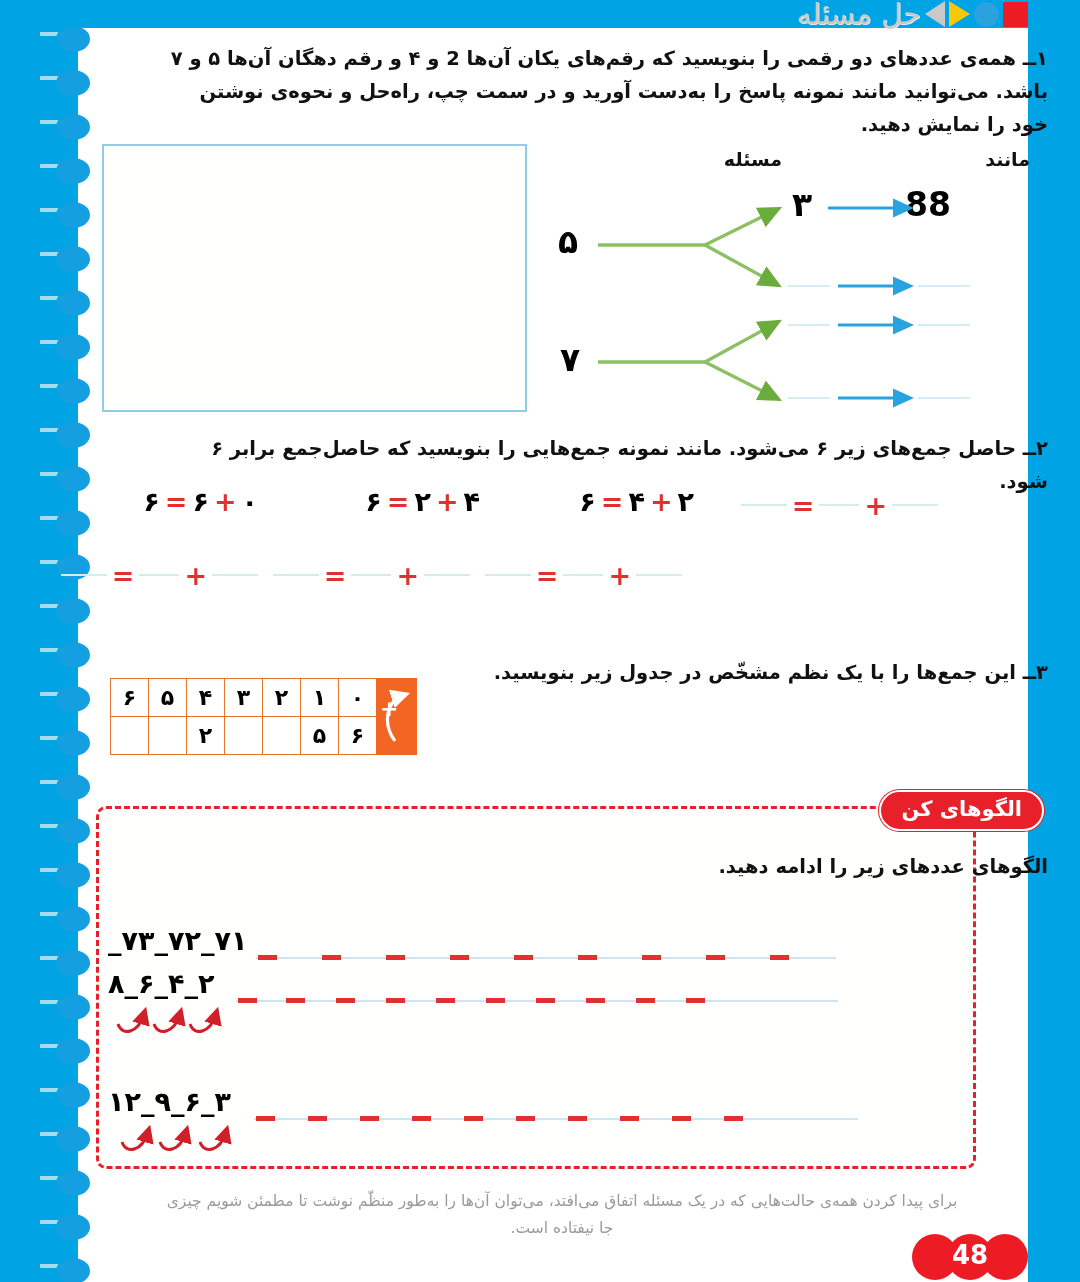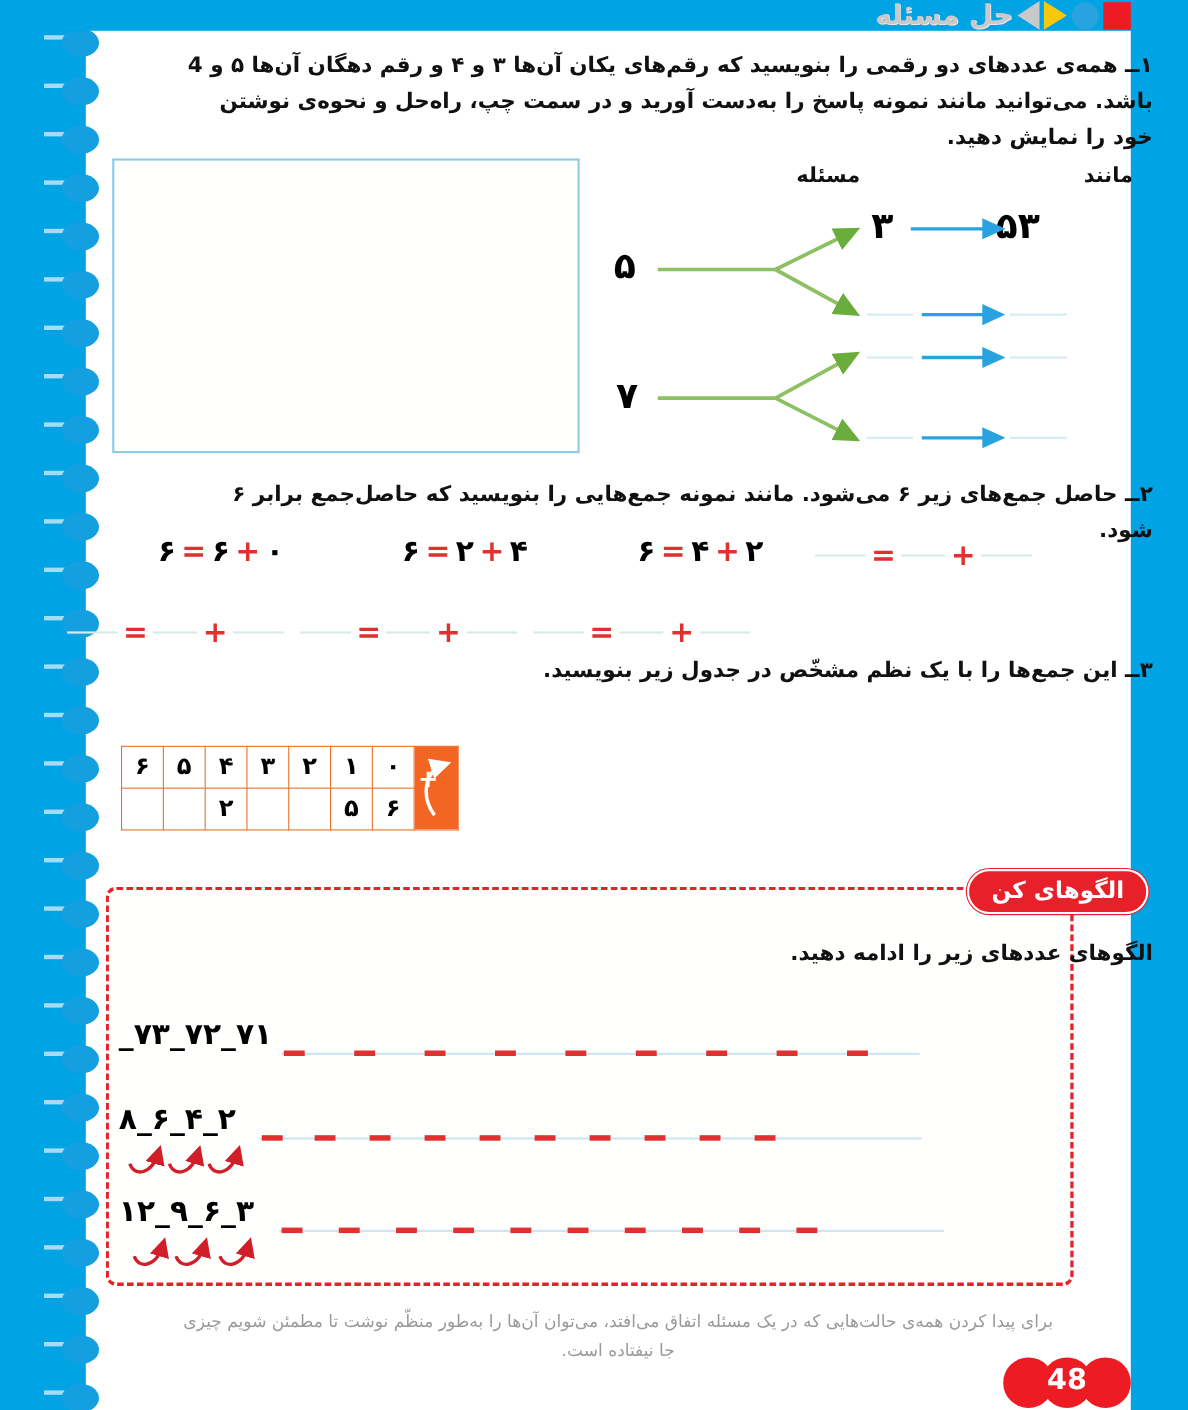--- a/index.html
+++ b/index.html
@@ -26,21 +26,21 @@
     left: 0; top: 0; width: 1080px; height: 28px;
     background: #00a3e4;
   }
   #banner {
     position: absolute;
     right: 52px; top: -2px;
     height: 32px;
     display: flex; align-items: center; gap: 4px;
   }
   #banner-title {
-    font-size: 25px; font-weight: bold; color: #c9c9c9;
+    font-size: 29px; font-weight: normal; color: #c9c9c9;
     letter-spacing: 0px; line-height: 30px;
     text-shadow: 1px 1px 0 #e8e8e8;
   }
   .banner-arrow {
     width: 0; height: 0;
     border-top: 13px solid transparent;
     border-bottom: 13px solid transparent;
     border-right: 20px solid #c9c9c9;
   }
   .banner-tri {
@@ -92,21 +92,21 @@
     white-space: nowrap;
   }
   .op { color: #e03030; font-size: 27px; font-weight: bold; padding: 0 5px; }
   .eq-blank {
     position: absolute; height: 26px;
     display: flex; align-items: center; direction: rtl;
   }
   .blank-line { display: inline-block; height: 2px; background: #d6ece9; }
 
   
-  #q3 { position: absolute; right: 32px; top: 592px; width: 884px; }
+  #q3 { position: absolute; right: 32px; top: 656px; width: 884px; }
   #sum-table {
     position: absolute; left: 110px; top: 678px;
     border-collapse: collapse;
   }
   #sum-table td {
     width: 38px; height: 38px;
     border: 1.6px solid #e8742a;
     text-align: center; vertical-align: middle;
     font-size: 22px; font-weight: bold; color: #000;
     background: #fff;
@@ -227,32 +227,32 @@
 
 <div id="top-bar"></div>
 <div id="banner">
   <span class="banner-square"></span>
   <span class="banner-circle"></span>
   <span class="banner-tri"></span>
   <span class="banner-arrow"></span>
   <span id="banner-title">حل مسئله</span>
 </div>
 
-<div id="q1" class="q-text">۱ــ همه‌ی عددهای دو رقمی را بنویسید که رقم‌های یکان آن‌ها ۳ و ۴ و رقم دهگان آن‌ها ۵ و 4 باشد. می‌توانید مانند نمونه پاسخ را به‌دست آورید و در سمت چپ، راه‌حل و نحوه‌ی نوشتن خود را نمایش دهید.</div>
+<div id="q1" class="q-text">۱ــ همه‌ی عددهای دو رقمی را بنویسید که رقم‌های یکان آن‌ها 2 و ۴ و رقم دهگان آن‌ها ۵ و ۷ باشد. می‌توانید مانند نمونه پاسخ را به‌دست آورید و در سمت چپ، راه‌حل و نحوه‌ی نوشتن خود را نمایش دهید.</div>
 <div id="answer-box"></div>
 
 <div id="tree">
   <span class="tree-label" style="right:238px; top:8px;">مسئله</span>
   <span class="tree-label" style="right:-10px; top:8px;">مانند</span>
 
   <span class="tree-digit" style="left:38px; top:82px;">۵</span>
   <span class="tree-digit" style="left:40px; top:200px;">۷</span>
 
   <span class="tree-digit" style="left:272px; top:45px;">۳</span>
-  <span class="tree-result" style="left:385px; top:45px;">۵۳</span>
+  <span class="tree-result" style="left:385px; top:45px;">88</span>
 
   <svg width="500" height="285" style="position:absolute;left:0;top:0;">
     <defs>
       <marker id="gArrow" markerWidth="7" markerHeight="7" refX="5" refY="3.2" orient="auto">
         <path d="M0,0 L7,3.2 L0,6.4 z" fill="#6aad3c"></path>
       </marker>
       <marker id="bArrow" markerWidth="7" markerHeight="7" refX="5" refY="3.2" orient="auto">
         <path d="M0,0 L7,3.2 L0,6.4 z" fill="#29a3e0"></path>
       </marker>
     </defs>
@@ -387,21 +387,21 @@
   <span class="dash" style="left:214px; top:30px;"></span>
   <span class="dash" style="left:278px; top:30px;"></span>
   <span class="dash" style="left:342px; top:30px;"></span>
   <span class="dash" style="left:406px; top:30px;"></span>
   <span class="dash" style="left:470px; top:30px;"></span>
   <span class="dash" style="left:534px; top:30px;"></span>
   <span class="dash" style="left:598px; top:30px;"></span>
   <span class="dash" style="left:662px; top:30px;"></span>
 </div>
 
-<div class="pattern-row" style="left:108px; top:1002px; width:830px;">
+<div class="pattern-row" style="left:108px; top:968px; width:830px;">
   <span class="pattern-nums">۲_۴_۶_۸</span>
   <span class="dash-line" style="left:128px; top:32px; width:602px;"></span>
   <span class="dash" style="left:130px; top:30px;"></span>
   <span class="dash" style="left:178px; top:30px;"></span>
   <span class="dash" style="left:228px; top:30px;"></span>
   <span class="dash" style="left:278px; top:30px;"></span>
   <span class="dash" style="left:328px; top:30px;"></span>
   <span class="dash" style="left:378px; top:30px;"></span>
   <span class="dash" style="left:428px; top:30px;"></span>
   <span class="dash" style="left:478px; top:30px;"></span>

